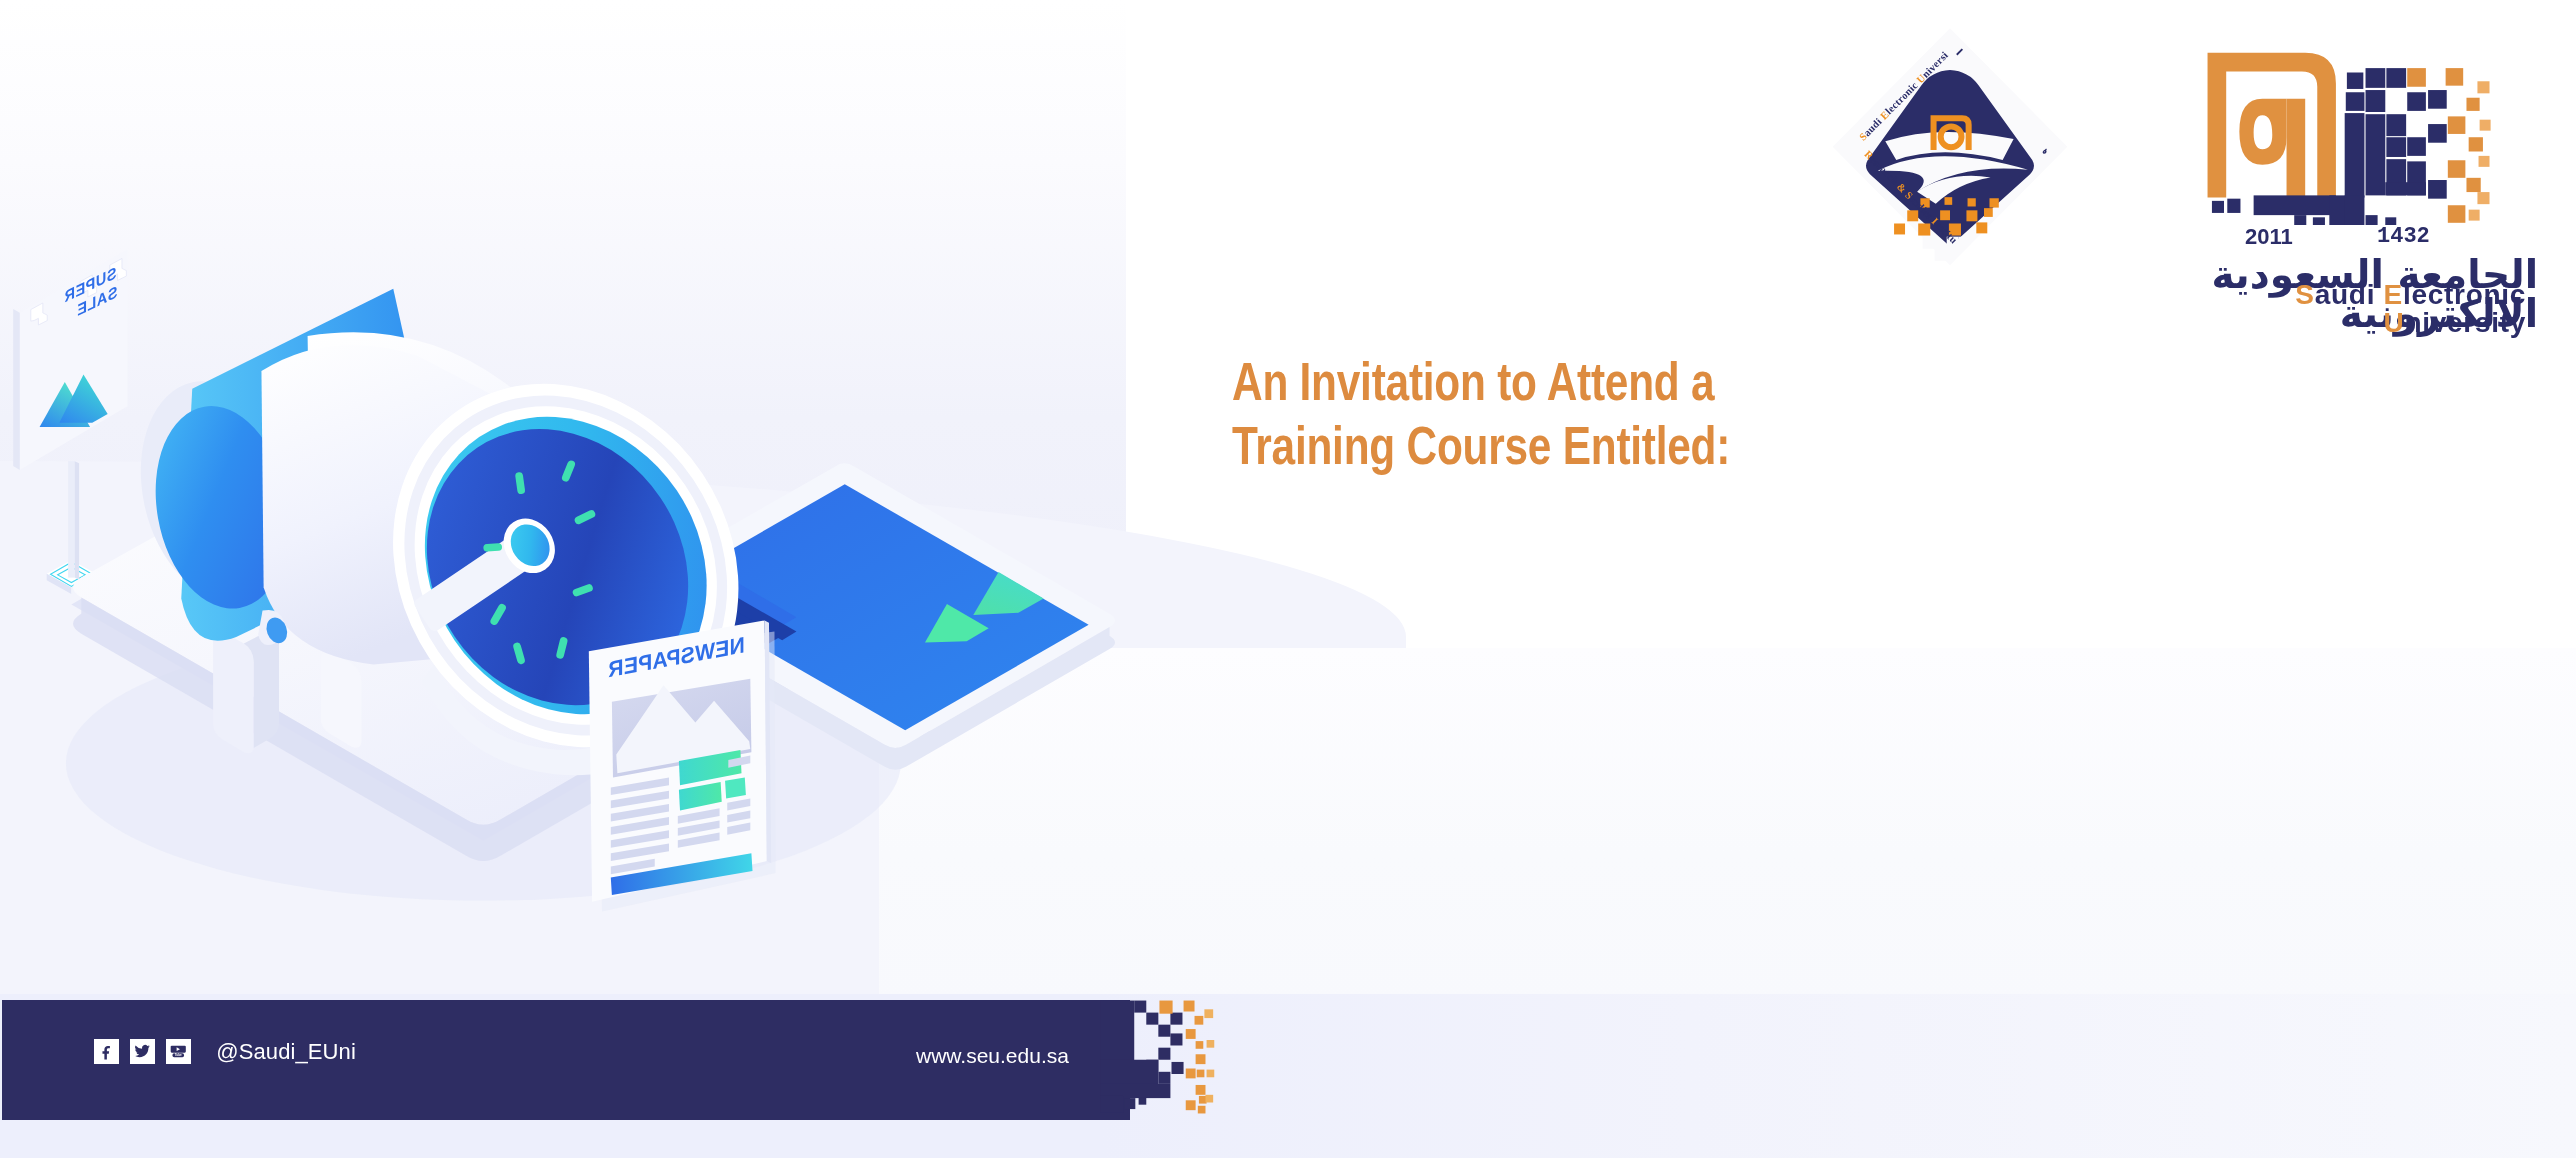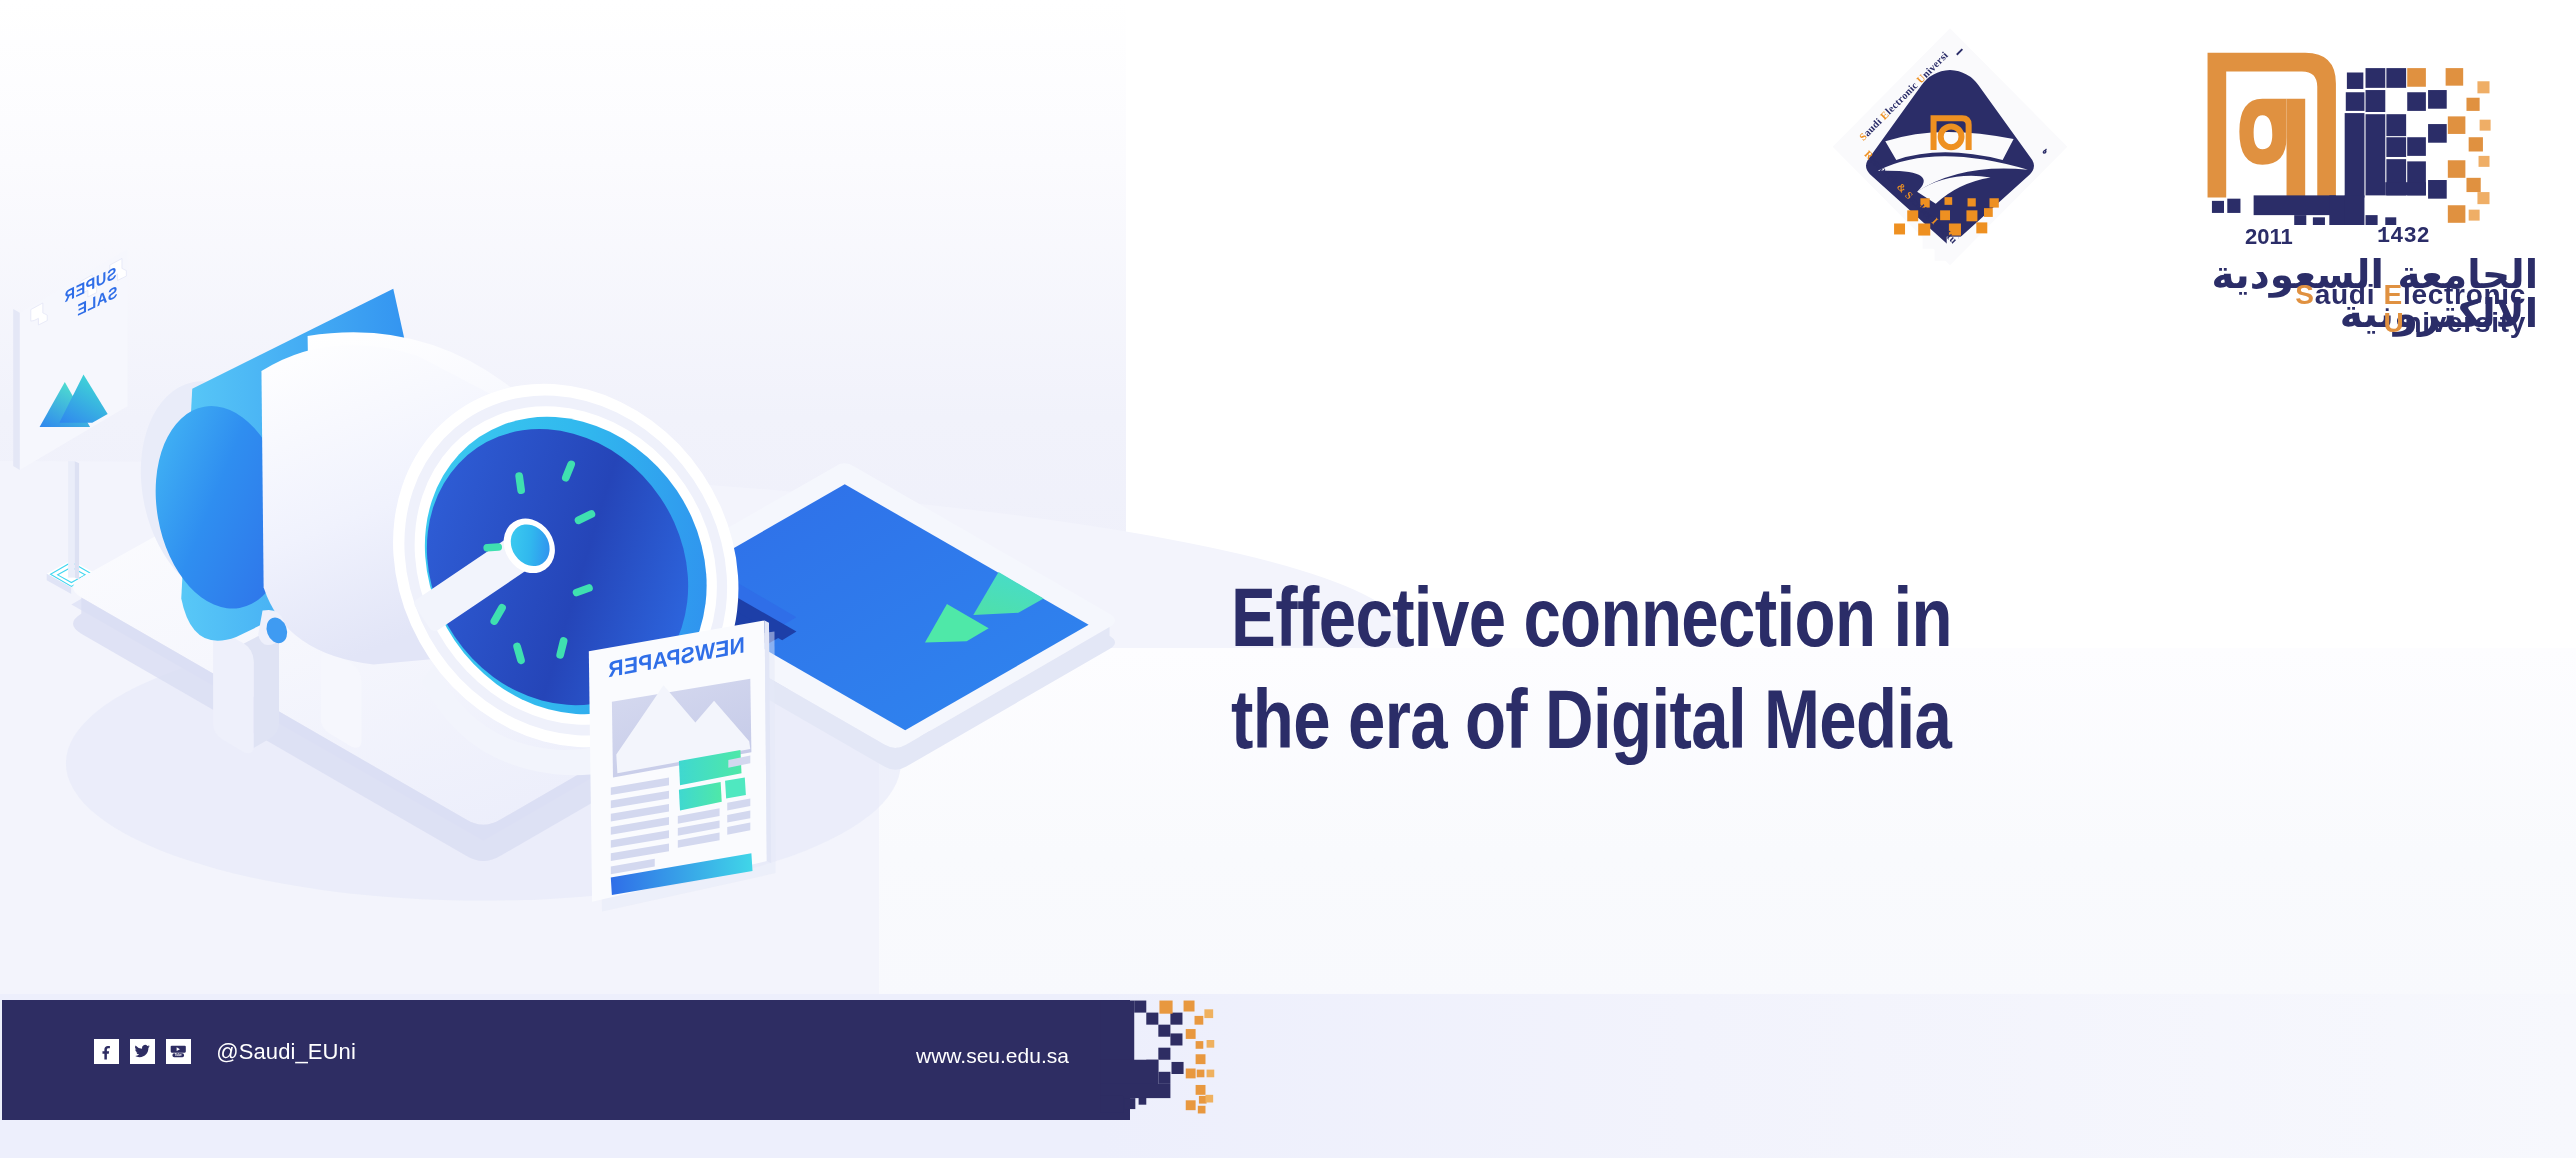--- a/index.html
+++ b/index.html
@@ -311,25 +311,25 @@
           <path d="M1324 1132 L1366 1124 L1366 1138 L1324 1146 Z"></path>
           <path d="M1324 1154 L1366 1146 L1366 1160 L1324 1168 Z"></path>
           <path d="M1324 1176 L1366 1168 L1366 1182 L1324 1190 Z"></path>
         </g>
 
         <path d="M1112 1268 L1368 1224 L1370 1256 L1114 1300 Z" fill="url(#gNewsBar)"></path>
       </g>
     </svg>
   </div>
 
-
-  <div class="title-wrap">
-    <div class="title">Effective connection in</div>
-    <div class="title">the era of Digital Media</div>
+  <div class="headline-wrap">
+    <div class="kicker">An Invitation to Attend a</div>
+    <div class="kicker">Training Course Entitled:</div>
   </div>
+
 
   <div class="logo-rsi">
     <svg viewBox="0 0 440 445" width="242" height="244">
       <defs>
         <path id="arcTopLeft" d="M 52 222 L 220 54"></path>
         <path id="arcTopRight" d="M 228 50 L 396 218"></path>
         <path id="arcBotLeft" d="M 56 230 L 222 396"></path>
         <path id="arcBotRight" d="M 392 228 L 224 396"></path>
       </defs>
 

